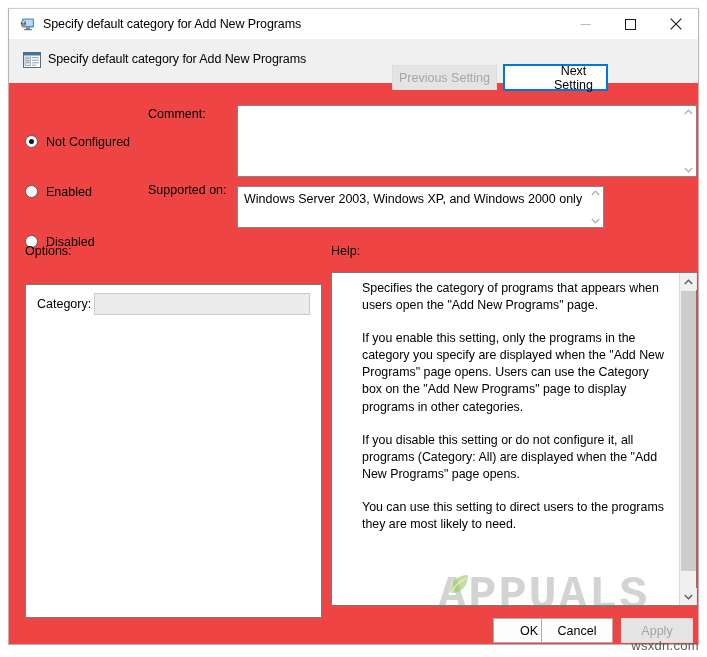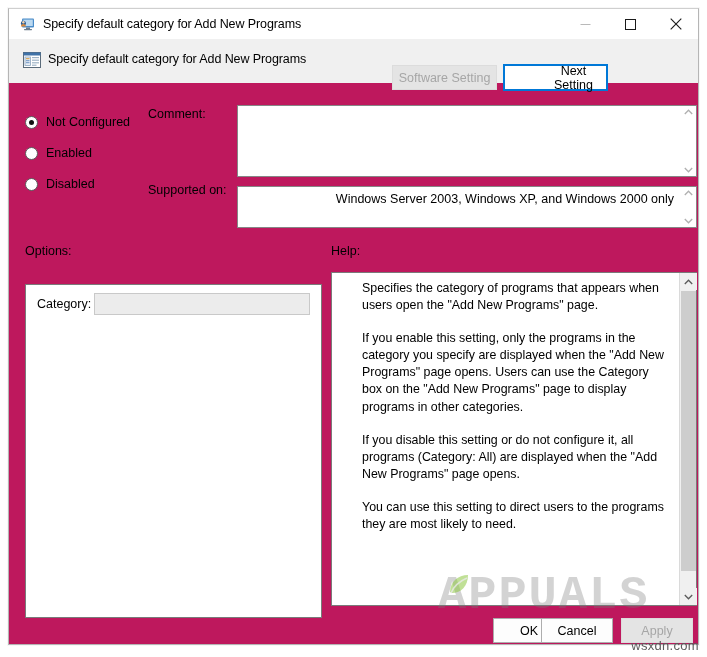--- a/index.html
+++ b/index.html
@@ -14,21 +14,21 @@
     position: relative;
     width: 707px; height: 657px;
     background: #ffffff;
   }
 
   
   .window {
     position: absolute;
     left: 8px; top: 8px;
     width: 691px; height: 637px;
-    background: #be185d;
+    background: #ef4444;
     border: 1px solid #b5b5b5;
     border-top: 1px solid #cfcfcf;
     box-shadow: 0 0 0 1px rgba(0,0,0,0.03);
     overflow: hidden;
   }
 
   
   .titlebar {
     position: absolute; left: 0; top: 0;
     width: 689px; height: 30px;
@@ -95,22 +95,22 @@
     width: 105px; height: 25px;
   }
   #next-setting-button {
     position: absolute; left: 494px; top: 55px;
     width: 105px; height: 27px; padding-left: 36px;
   }
 
   
   .radio-group { position: absolute; left: 16px; top: 98px; }
   .radio-row {
-    display: flex; align-items: flex-end;
-    height: 22px; margin-bottom: 9px;
+    display: flex; align-items: flex-start;
+    height: 22px; margin-bottom: 9px; margin-top: 28px;
   }
   .radio {
     width: 13px; height: 13px; border-radius: 50%;
     border: 1px solid #5a5a5a; background: #fff;
     position: relative; margin-right: 8px; flex: none;
   }
   .radio.checked::after {
     content: ""; position: absolute;
     left: 3px; top: 3px; width: 5px; height: 5px;
     border-radius: 50%; background: #111;
@@ -138,21 +138,21 @@
   .mini-scroll {
     width: 16px; background: #ffffff;
     display: flex; flex-direction: column;
     justify-content: space-between; align-items: center;
     padding: 3px 0;
     flex: none;
   }
   .mini-scroll .arr { line-height: 0; }
 
   #comment-box { left: 228px; top: 96px; width: 460px; height: 72px; }
-  #supported-box { left: 228px; top: 177px; width: 460px; height: 42px; text-align: right; }
+  #supported-box { left: 228px; top: 177px; width: 367px; height: 42px; }
 
   
   #options-heading { left: 16px; top: 235px; }
   #help-heading { left: 322px; top: 235px; }
 
   
   #options-panel {
     position: absolute; left: 16px; top: 275px;
     width: 297px; height: 334px;
     background: #ffffff; border: 1px solid #7a7a7a;
@@ -285,21 +285,21 @@
           <rect x="4" y="12.2" width="3.5" height="1" fill="#6b93c4"></rect>
           <rect x="10" y="7" width="7" height="1.2" fill="#9fb3c6"></rect>
           <rect x="10" y="9.6" width="7" height="1.2" fill="#9fb3c6"></rect>
           <rect x="10" y="12.2" width="7" height="1.2" fill="#9fb3c6"></rect>
           <rect x="10" y="14.6" width="4.5" height="1.2" fill="#9fb3c6"></rect>
         </svg>
       </span>
       <span class="header-title">Specify default category for Add New Programs</span>
     </div>
 
-    <button class="btn disabled" id="prev-setting-button">Software Setting</button>
+    <button class="btn disabled" id="prev-setting-button">Previous Setting</button>
     <button class="btn focus" id="next-setting-button">Next Setting</button>
 
     <div class="radio-group">
       <div class="radio-row">
         <span class="radio checked"></span>
         <span class="radio-label">Not Configured</span>
       </div>
       <div class="radio-row">
         <span class="radio"></span>
         <span class="radio-label">Enabled</span>

